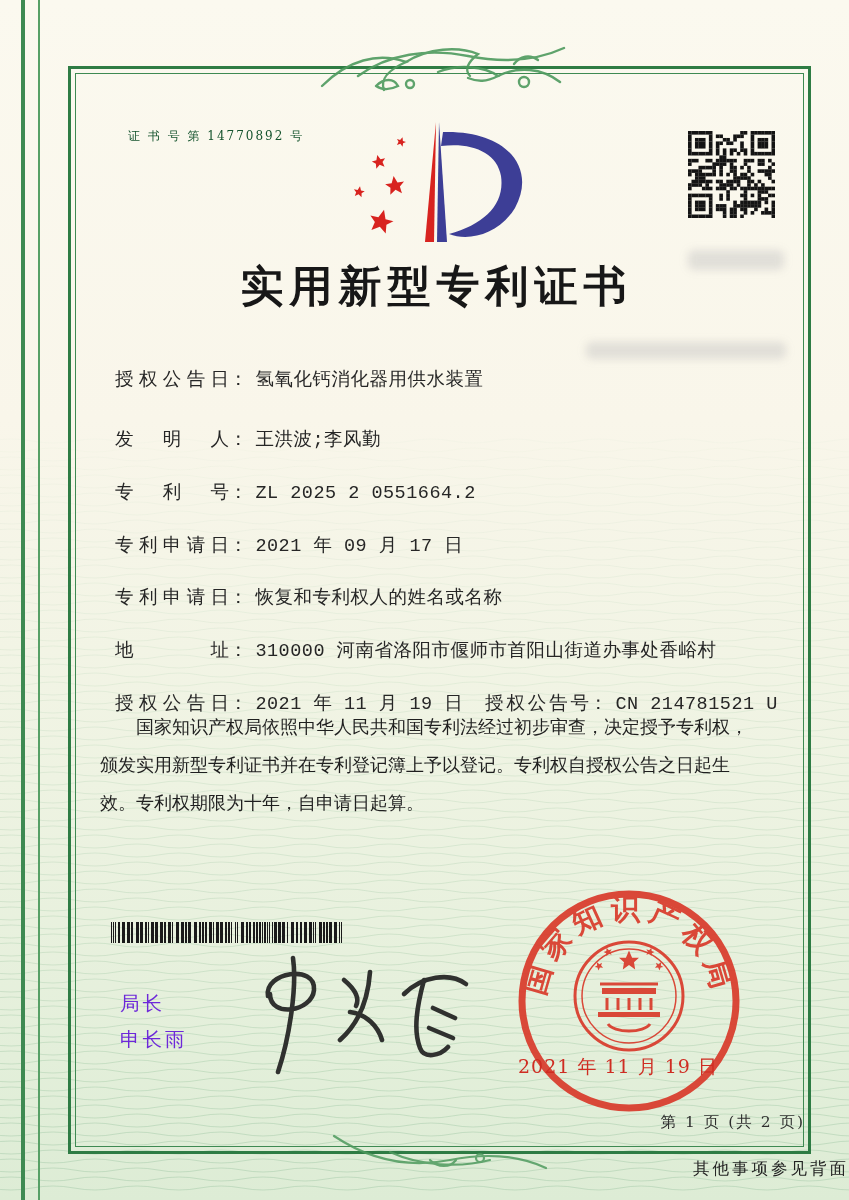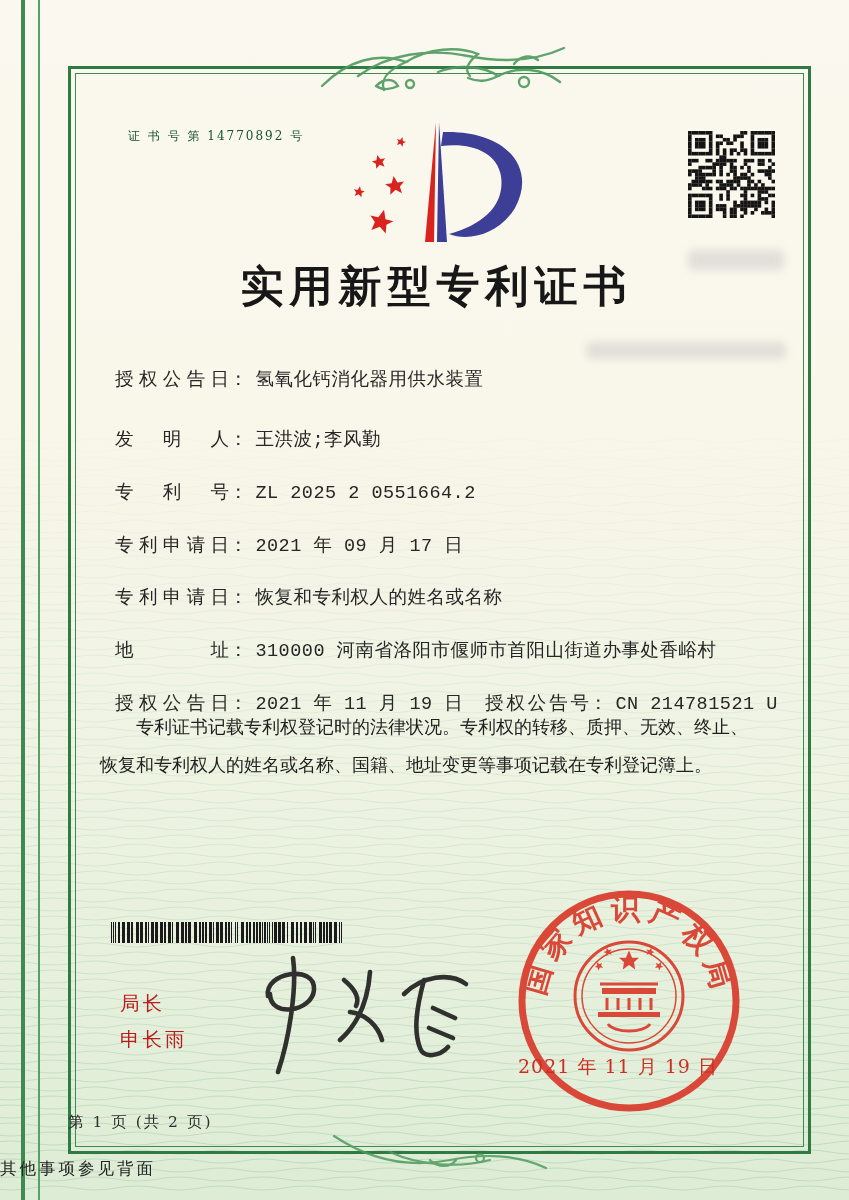--- a/index.html
+++ b/index.html
@@ -18,24 +18,24 @@
          letter-spacing:6px;color:#171717;}
   .fields{left:115px;top:366px;width:660px;font-size:18.5px;color:#262626;}
   .frow{position:absolute;left:0;white-space:nowrap;}
   .flabel{display:inline-block;width:114px;text-align:justify;text-align-last:justify;vertical-align:bottom;}
   .fcolon{display:inline-block;margin:0 2px 0 0;}
   .fvalue{letter-spacing:0.5px;font-family:Liberation Mono, monospace;}
   .grant2{position:absolute;left:370px;top:0;white-space:nowrap;}
   .glabel{display:inline-block;width:104px;text-align:justify;text-align-last:justify;}
   .body-text{left:100px;top:708px;width:664px;font-size:18px;line-height:2.1;color:#1f1f1f;}
   .body-text p{margin:0;text-indent:2em;}
-  .director{left:120px;top:986px;font-size:19.5px;color:#b91c1c;line-height:36px;letter-spacing:3px;}
+  .director{left:120px;top:986px;font-size:19.5px;color:#6d28d9;line-height:36px;letter-spacing:3px;}
   .sealdate{left:518px;top:1054px;width:210px;font-size:19px;color:#cf2c22;letter-spacing:1px;}
-  .pagefoot{left:68px;top:1112px;width:737px;text-align:left;font-size:15.5px;letter-spacing:2px;color:#2e2e2e;}
-  .backnote{left:0;top:1158px;width:849px;text-align:left;font-size:16.5px;letter-spacing:3px;color:#222;}
+  .pagefoot{left:68px;top:1112px;width:737px;text-align:right;font-size:15.5px;letter-spacing:2px;color:#2e2e2e;}
+  .backnote{left:0;top:1158px;width:849px;text-align:right;font-size:16.5px;letter-spacing:3px;color:#222;}
   .smudge{filter:blur(4px);background:rgba(100,100,120,0.16);border-radius:6px;}
   svg{display:block;}
 </style>
 </head>
 <body>
 
 <svg id="waves" class="abs" style="left:0;top:0" width="849" height="1200" viewBox="0 0 849 1200">
     <path d="M-10,441 q21,-4 42,0 t42,0 t42,0 t42,0 t42,0 t42,0 t42,0 t42,0 t42,0 t42,0 t42,0 t42,0 t42,0 t42,0 t42,0 t42,0 t42,0 t42,0 t42,0 t42,0 t42,0 t42,0" fill="none" stroke="#7fb48a" stroke-width="1" opacity="0.028"></path>
     <path d="M-10,450 q21,4 42,0 t42,0 t42,0 t42,0 t42,0 t42,0 t42,0 t42,0 t42,0 t42,0 t42,0 t42,0 t42,0 t42,0 t42,0 t42,0 t42,0 t42,0 t42,0 t42,0 t42,0 t42,0" fill="none" stroke="#7fb48a" stroke-width="1" opacity="0.032"></path>
     <path d="M-10,459 q21,-4 42,0 t42,0 t42,0 t42,0 t42,0 t42,0 t42,0 t42,0 t42,0 t42,0 t42,0 t42,0 t42,0 t42,0 t42,0 t42,0 t42,0 t42,0 t42,0 t42,0 t42,0 t42,0" fill="none" stroke="#7fb48a" stroke-width="1" opacity="0.036"></path>
@@ -524,21 +524,21 @@
     <span class="flabel">授权公告日</span><span class="fcolon">：</span>
     <span class="fvalue">2021 年 11 月 19 日</span>
     <span class="grant2">
       <span class="glabel">授权公告号</span><span class="fcolon">：</span>
       <span class="fvalue">CN 214781521 U</span>
     </span>
   </div>
 </div>
 
 <div class="abs body-text">
-  <p>专利证书记载专利权登记时的法律状况。专利权的转移、质押、无效、终止、恢复和专利权人的姓名或名称、国籍、地址变更等事项记载在专利登记簿上。</p>
+  <p>国家知识产权局依照中华人民共和国专利法经过初步审查，决定授予专利权，颁发实用新型专利证书并在专利登记簿上予以登记。专利权自授权公告之日起生效。专利权期限为十年，自申请日起算。</p>
 </div>
 
 <svg id="barcode" class="abs" style="left:111px;top:922px" width="233" height="21" viewBox="0 0 233 21">
     <rect x="0" y="0" width="1" height="21" fill="#1a1a1a"></rect>
     <rect x="2" y="0" width="1" height="21" fill="#1a1a1a"></rect>
     <rect x="4" y="0" width="1" height="21" fill="#1a1a1a"></rect>
     <rect x="7" y="0" width="2" height="21" fill="#1a1a1a"></rect>
     <rect x="11" y="0" width="3" height="21" fill="#1a1a1a"></rect>
     <rect x="16" y="0" width="3" height="21" fill="#1a1a1a"></rect>
     <rect x="20" y="0" width="2" height="21" fill="#1a1a1a"></rect>

